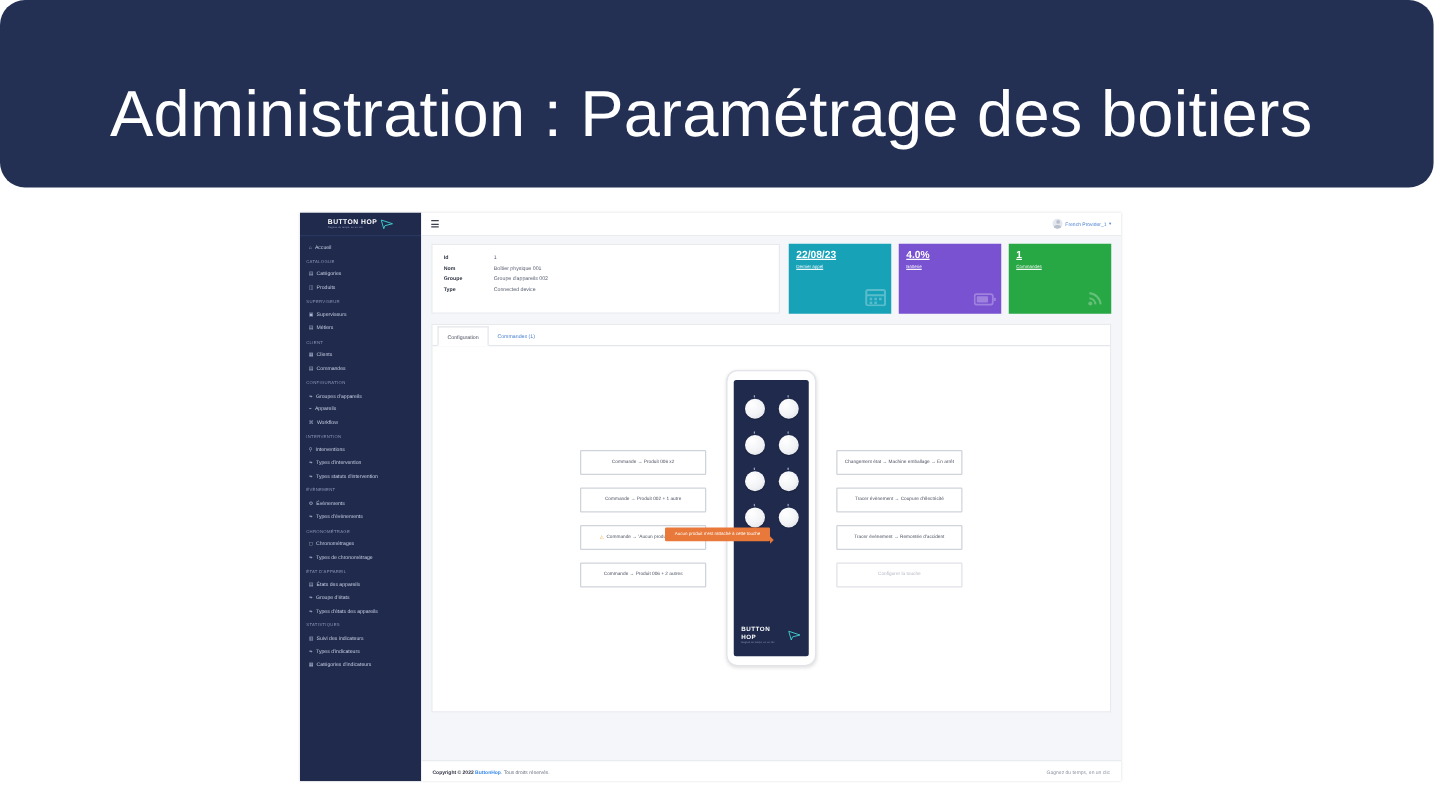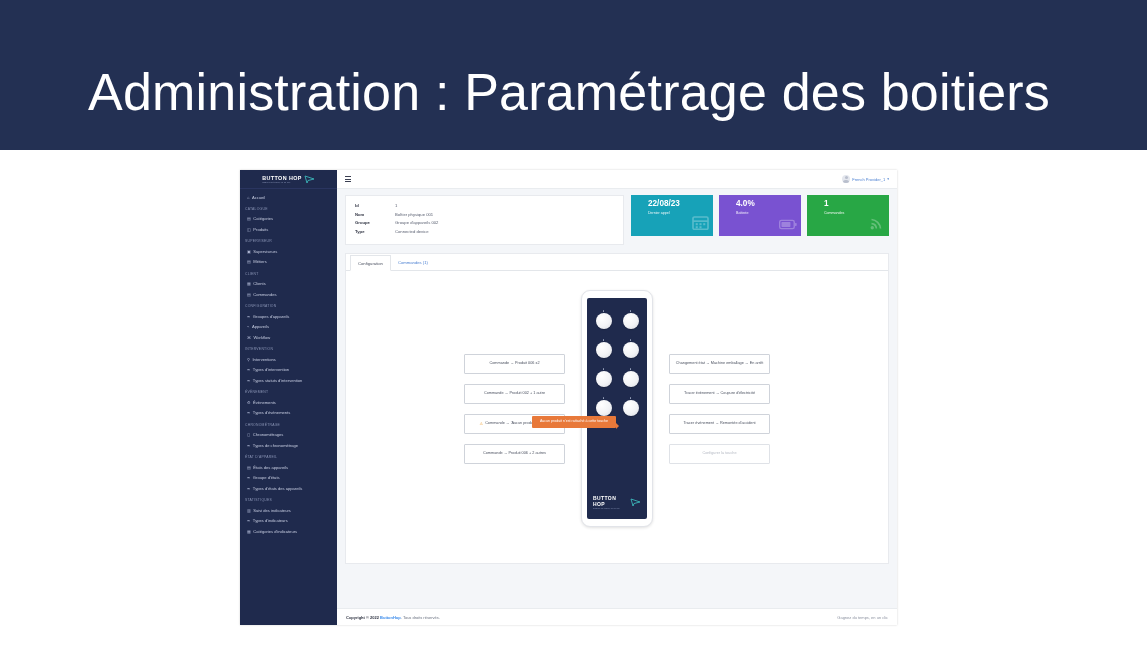--- a/index.html
+++ b/index.html
@@ -10,20 +10,21 @@
     overflow: hidden;
     position: relative;
   }
 
   
   .title-banner {
     position: absolute;
     left: 0; top: 0;
     width: 1147px; height: 150px;
     background: #233053;
+    border-radius: 20px;
   }
   .title-text {
     position: absolute;
     left: 88px; top: 62px;
     font-size: 52px;
     font-weight: 400;
     color: #ffffff;
     letter-spacing: 0.2px;
     white-space: nowrap;
   }
@@ -175,25 +176,26 @@
   .info-k {
     width: 40px;
     font-weight: 700;
     color: #2f3342;
   }
   .info-v { color: #5b6172; }
 
   .stats { display: flex; gap: 6px; flex: 1; }
   .stat {
     flex: 1;
-    height: 41px;
-    padding: 5px 17px;
+    height: 56px;
+    padding: 5px 6px;
     color: #ffffff;
     position: relative;
     overflow: hidden;
+    text-decoration: underline;
   }
   .stat.cyan { background: #17a2b8; }
   .stat.purple { background: #7952d1; }
   .stat.green { background: #28a745; }
   .stat-val {
     font-size: 8.2px;
     font-weight: 700;
     line-height: 1;
     margin-bottom: 3px;
   }

